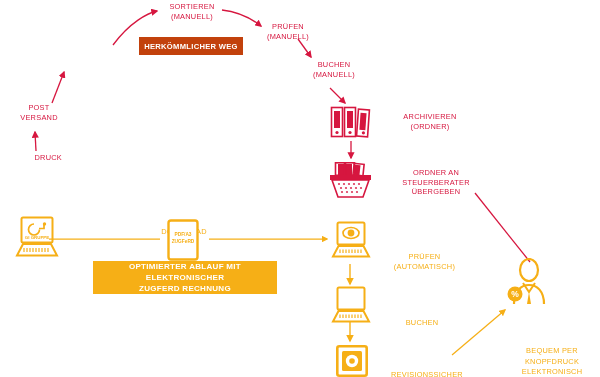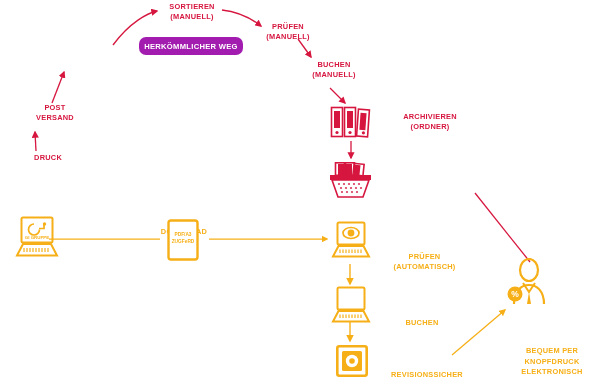--- a/index.html
+++ b/index.html
@@ -21,21 +21,21 @@
     position: absolute;
     left: 0;
     top: 0;
     width: 600px;
     height: 377px;
     pointer-events: none;
   }
   .lbl {
     position: absolute;
     font-family: "Liberation Sans", sans-serif;
-    font-weight: bold;
+    font-weight: normal;
     font-size: 7.4px;
     line-height: 9.6px;
     letter-spacing: 0.25px;
     white-space: pre-line;
     text-transform: uppercase;
   }
   .lbl.red { color: #D6163F; }
   .lbl.yellow { color: #F6AF16; margin-top: 20px; }
   .lbl.center { text-align: center; }
   .lbl.left { text-align: center; }
@@ -45,21 +45,21 @@
     font-family: "Liberation Sans", sans-serif;
     font-weight: bold;
     color: #ffffff;
     text-transform: uppercase;
     display: flex;
     align-items: center;
     justify-content: center;
     text-align: center;
     letter-spacing: 0.3px;
   }
-  .banner.red { background: #a21caf; border-radius: 7px; }
+  .banner.red { background: #c2410c; }
   .banner.yellow { background: #F6AF16; }
 
   .icon-box { position: absolute; }
 </style>
 </head>
 <body>
 
 <div id="canvas">
 
   <svg class="svg-layer" viewBox="0 0 600 377" xmlns="http://www.w3.org/2000/svg">
@@ -94,39 +94,44 @@
 
     <path d="M 350 264 L 350 284" stroke="#F6AF16" stroke-width="1.4" fill="none" marker-end="url(#ahYellow)"></path>
 
     <path d="M 350 322 L 350 341" stroke="#F6AF16" stroke-width="1.4" fill="none" marker-end="url(#ahYellow)"></path>
 
     <path d="M 452 355 L 505 310" stroke="#F6AF16" stroke-width="1.25" fill="none" marker-end="url(#ahYellow)"></path>
   </svg>
 
   <div class="lbl red center" style="left:10px; top:153px; width:52px;text-align:right;">DRUCK</div>
 
-  <div class="lbl red center" style="left:26px; top:103px; width:58px;">POST
+  <div class="lbl red center" style="left:10px; top:103px; width:58px;">POST
 VERSAND</div>
 
 
   <div class="lbl red center" style="left:158px; top:2px; width:68px;">SORTIEREN
 (MANUELL)</div>
 
   <div class="lbl red center" style="left:256px; top:22px; width:64px;">PRÜFEN
 (MANUELL)</div>
 
   <div class="lbl red center" style="left:302px; top:60px; width:64px;">BUCHEN
 (MANUELL)</div>
 
   <div class="lbl red left" style="left:375px; top:112px; width:110px;">ARCHIVIEREN
 (ORDNER)</div>
 
+  <div class="lbl red left" style="left:381px; top:168px; width:110px;">ORDNER AN
+STEUERBERATER
+ÜBERGEBEN</div>
 
   <div class="banner red" style="left:139px; top:37px; width:104px; height:18px; font-size:7.6px;">HERKÖMMLICHER WEG</div>
 
+  <div class="banner yellow" style="left:93px; top:261px; width:184px; height:33px; font-size:8px; line-height:11px; white-space:pre-line;">OPTIMIERTER ABLAUF MIT ELEKTRONISCHER
+ZUGFeRD RECHNUNG</div>
 
   <div class="lbl yellow center" style="left:152px; top:207px; width:64px;">DOWNLOAD</div>
 
   <div class="lbl yellow left" style="left:372px; top:232px; width:105px;">PRÜFEN
 (AUTOMATISCH)</div>
 
   <div class="lbl yellow left" style="left:372px; top:298px; width:100px;">BUCHEN</div>
 
   <div class="lbl yellow left" style="left:372px; top:350px; width:110px;">REVISIONSSICHER
 ARCHIVIEREN</div>

